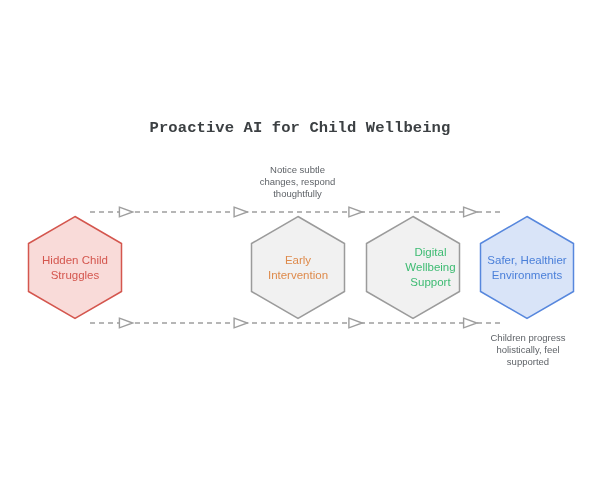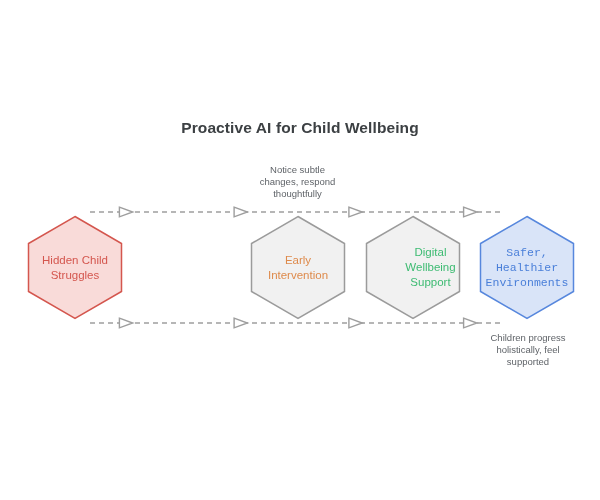--- a/index.html
+++ b/index.html
@@ -13,20 +13,21 @@
   }
   .title {
     position: absolute;
     top: 119px;
     left: 0;
     width: 600px;
     text-align: center;
     font-size: 15.5px;
     font-weight: bold;
     letter-spacing: 0.1px;
+    font-family: Liberation Mono, monospace;
   }
   .note {
     position: absolute;
     text-align: center;
     font-size: 9.5px;
     line-height: 12px;
     white-space: pre-line;
   }
   .note-above-1 { left: 126px; top: 152px; width: 113px; }
   .note-above-2 { left: 241px; top: 164px; width: 113px; }
@@ -116,17 +117,17 @@
     </svg>
     <div class="hex-label" style="color: rgb(61, 187, 114);">Digital
 Wellbeing
 Support</div>
   </div>
 
   <div class="hex hex-4">
     <svg width="96" height="105" viewBox="0 0 96 105">
       <polygon stroke-width="1.5" points="48,1.5 94.5,28.5 94.5,76.5 48,103.5 1.5,76.5 1.5,28.5" style="fill: rgb(217, 228, 248); stroke: rgb(87, 135, 221);"></polygon>
     </svg>
-    <div class="hex-label" style="color: rgb(74, 127, 217); font-family: Liberation Mono, monospace;">Safer, Healthier
+    <div class="hex-label" style="color: rgb(74, 127, 217);">Safer, Healthier
 Environments</div>
   </div>
 
 </div>
 
 </body></html>

